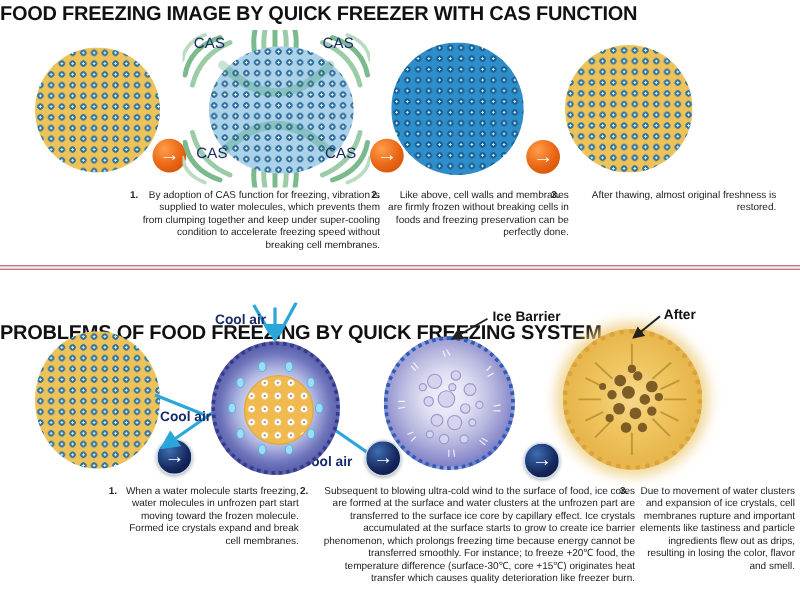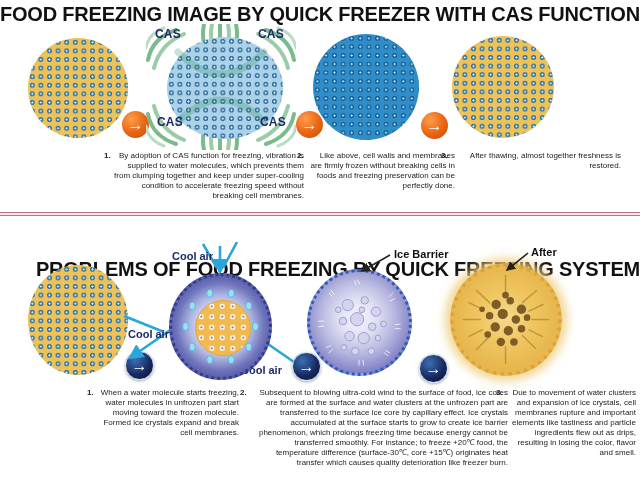--- a/index.html
+++ b/index.html
@@ -1,22 +1,22 @@
 <!DOCTYPE html>
 <html style="--title-text: #111111; --caption-text: #222222; --arrow-orange: #e86412; --arrow-orange-dark: #c64e07; --arrow-navy: #15265c; --arrow-navy-dark: #0a1538; --cool-air-cyan: #2ba6da; --cas-navy: #1b2a6b; --wave-green: #7bba8c; --divider-pink: #c27383; --cell-yellow: #edc258; --frozen-blue: #2f8ec9; --cas-cell-blue: #abd2e8; --ring-purple: #3c418f; --ice-blue: #2a5cb8; --drip-gold: #e7b64c;"><head>
 <meta charset="utf-8">
 <style>
   html,body{margin:0;padding:0;}
   body{
     width:640px;height:480px;position:relative;background:#fff;overflow:hidden;
     font-family:"Liberation Sans", sans-serif;
   }
   .title{
-    position:absolute;left:0;right:0;text-align:right;font-weight:bold;
-    font-size:20px;letter-spacing:-0.2px;color:var(--title-text,#111);
+    position:absolute;left:0;right:0;text-align:left;font-weight:bold;
+    font-size:16px;letter-spacing:-0.2px;color:var(--title-text,#111);
     white-space:nowrap;
   }
   #title-top{top:3px;padding-right:26px;}
   #title-bottom{top:226px;margin-top:32px;}
 
   .cell{position:absolute;border-radius:50%;}
   .dots-yellow{
     background-color:var(--cell-yellow,#edc258);
     background-image:radial-gradient(circle 2.7px at center,#d9f0f7 0 .9px,#2f719f 1.1px 2.3px,rgba(0,0,0,0) 2.8px);
     background-size:8.6px 8.6px;
@@ -40,21 +40,21 @@
   .arrow-orange{background:radial-gradient(circle at 35% 30%,#ff9d4a 0%,var(--arrow-orange,#e86412) 55%,var(--arrow-orange-dark,#c64e07) 100%);}
   .arrow-navy{
     background:radial-gradient(circle at 35% 30%,#3d6db0 0%,var(--arrow-navy,#15265c) 60%,var(--arrow-navy-dark,#0a1538) 100%);
     border:1px solid #c6dcee;box-shadow:0 1px 3px rgba(0,0,0,.35);
   }
 
   .cap{position:absolute;display:flex;font-size:8px;line-height:1.25;color:var(--caption-text,#222);}
   .cap .num{font-weight:bold;margin-right:3px;}
   .cap .txt{flex:1;text-align:right;}
 
-  .cas-label{position:absolute;font-size:12px;font-weight:bold;color:var(--cas-navy,#1b2a6b);letter-spacing:.2px;}
+  .cas-label{position:absolute;font-size:12px;font-weight:normal;color:var(--cas-navy,#1b2a6b);letter-spacing:.2px;}
   .cool-label{position:absolute;font-size:11px;font-weight:bold;color:var(--cas-navy,#1b2a6b);}
   .pointer-label{position:absolute;font-size:11px;font-weight:bold;color:#111;}
 
   #divider{
     position:absolute;left:0;right:0;top:212px;height:2px;background:#f6e6e9;
     border-top:1px solid var(--divider-pink,#c27383);
     border-bottom:1px solid var(--divider-pink,#c27383);
   }
 
   #cas-figure{position:absolute;left:146px;top:24px;width:150px;height:126px;}
@@ -154,21 +154,21 @@
   <div class="cap" style="left:104px;top:151px;width:200px;">
     <span class="num">1.</span>
     <span class="txt">By adoption of CAS function for freezing, vibration is supplied to water molecules, which prevents them from clumping together and keep under super-cooling condition to accelerate freezing speed without breaking cell membranes.</span>
   </div>
   <div class="cap" style="left:297px;top:151px;width:158px;">
     <span class="num">2.</span>
     <span class="txt">Like above, cell walls and membranes are firmly frozen without breaking cells in foods and freezing preservation can be perfectly done.</span>
   </div>
   <div class="cap" style="left:441px;top:151px;width:180px;">
     <span class="num">3.</span>
-    <span class="txt">After thawing, almost together freshness is restored.</span>
+    <span class="txt">After thawing, almost original freshness is restored.</span>
   </div>
 
   <div id="divider"></div>
 
   <div class="title" id="title-bottom">PROBLEMS OF FOOD FREEZING BY QUICK FREEZING SYSTEM</div>
 
   <div class="cell dots-yellow" style="left:28px;top:265px;width:100px;height:110px;"></div>
 
   <div class="arrow-badge arrow-navy" style="left:125px;top:351px;">
     <span>→</span>

